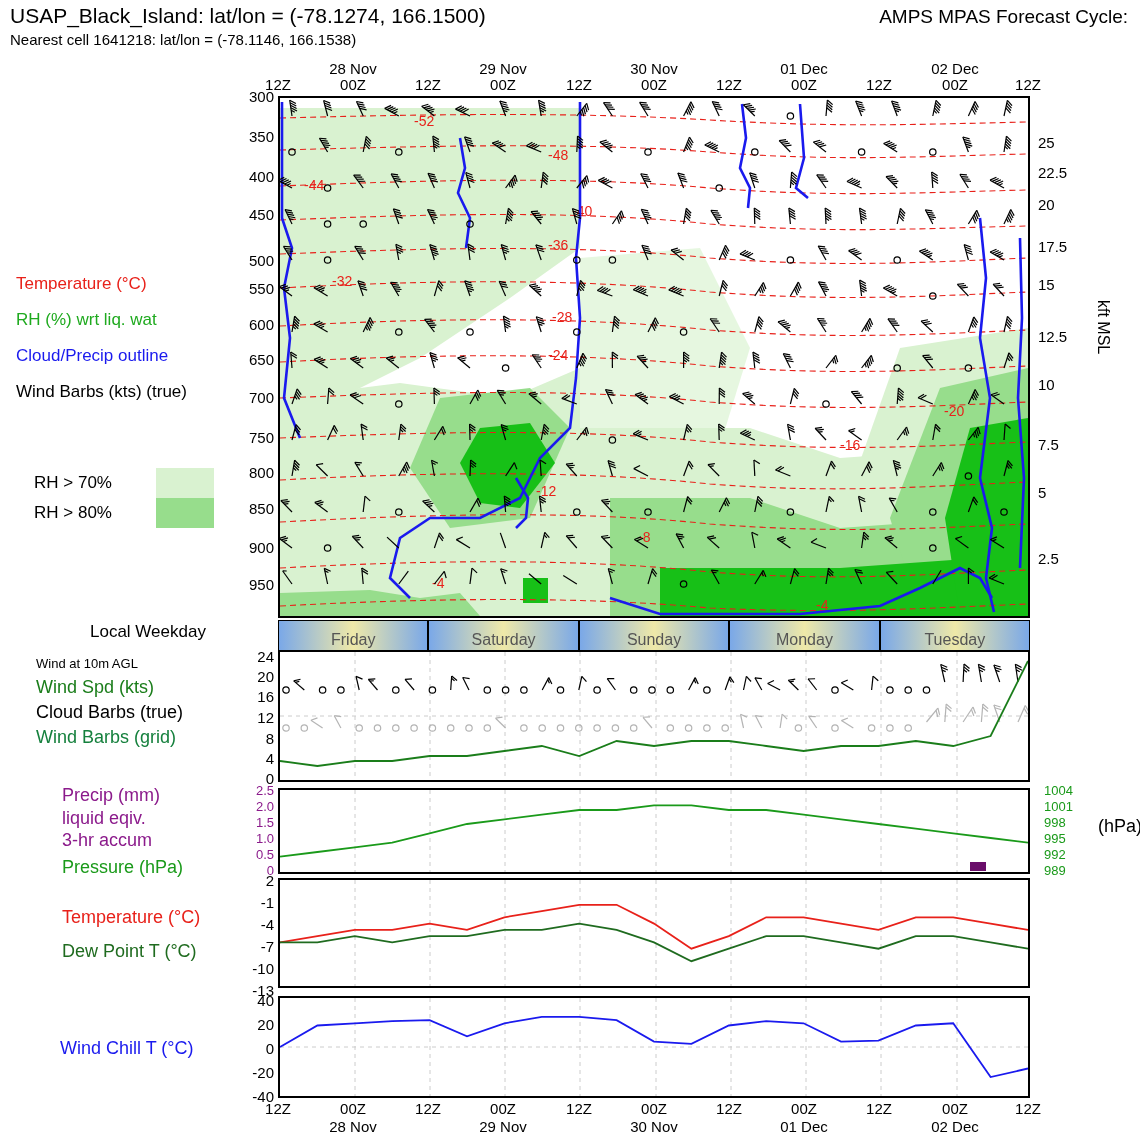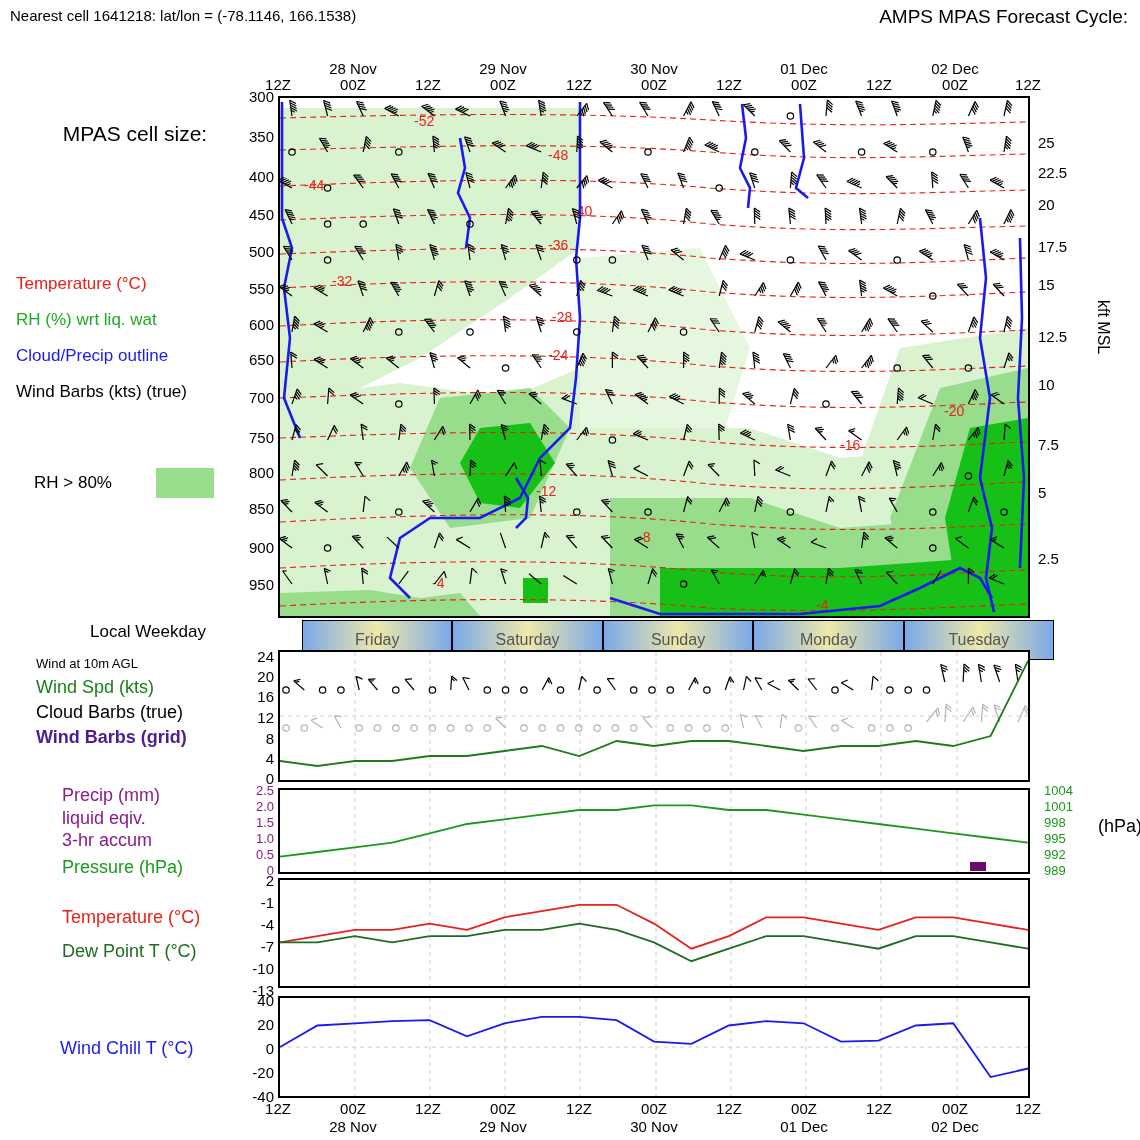--- a/index.html
+++ b/index.html
@@ -30,32 +30,32 @@
   #p1{left:278px;top:96px;width:752px;height:522px;border:2px solid #000;box-sizing:border-box;background:#fff;overflow:hidden;}
   #p1-ytop{left:232px;top:88px;width:42px;}
   .ylab{position:absolute;right:0;font-size:15px;text-align:right;transform:translateY(-50%);}
   .ylabR{position:absolute;left:0;font-size:15px;transform:translateY(-50%);}
   #kftmsl{left:1094px;top:300px;font-size:16px;writing-mode:vertical-rl;}
   .ttick{position:absolute;font-size:15px;transform:translateX(-50%);}
   #p1-top-ticks{left:278px;top:76px;width:752px;height:18px;}
   #p1-top-dates{left:278px;top:60px;width:752px;height:18px;}
 
   
-  #wkbar{left:278px;top:620px;width:752px;height:40px;border:1px solid #000;box-sizing:border-box;display:flex;margin-left:24px;}
+  #wkbar{left:278px;top:620px;width:752px;height:40px;border:1px solid #000;box-sizing:border-box;display:flex;}
   #wkbar .seg{flex:1;position:relative;display:flex;align-items:center;justify-content:center;font-size:16px;color:#555;border-right:2px solid #000;}
   #wkbar .seg:last-child{border-right:none;}
   #lwk{left:90px;top:622px;font-size:17px;}
 
   
   #p2{left:278px;top:650px;width:752px;height:132px;border:2px solid #000;box-sizing:border-box;background:#fff;}
   #p2lab{left:36px;top:656px;}
   #p2lab .t0{font-size:13px;color:#000;}
   #p2lab .t1{font-size:18px;color:#1a7d1a;margin-top:6px;}
   #p2lab .t2{font-size:18px;color:#000;margin-top:4px;}
-  #p2lab .t3{font-size:18px;color:#4c1d95;margin-top:4px;font-weight:bold;}
+  #p2lab .t3{font-size:18px;color:#15803d;margin-top:4px;}
   #p2y{left:236px;top:650px;width:38px;height:132px;text-decoration:underline;}
 
   
   #p3{left:278px;top:788px;width:752px;height:86px;border:2px solid #000;box-sizing:border-box;background:#fff;}
   #p3lab{left:62px;top:784px;font-size:18px;line-height:1.25;color:#8b1a8b;}
   #p3lab .g{color:#1a9a1a;margin-top:4px;}
   #p3y{left:230px;top:784px;width:44px;height:92px;}
   .pv{position:absolute;right:0;font-size:13px;color:#8b1a8b;transform:translateY(-50%);}
   #p3yR{left:1024px;top:784px;width:60px;height:92px;margin-left:20px;}
   .pvr{position:absolute;left:0;font-size:13px;color:#1a9a1a;transform:translateY(-50%);}
@@ -74,36 +74,40 @@
   
   #btick{left:278px;top:1100px;width:752px;height:16px;}
   #bdate{left:278px;top:1118px;width:752px;height:16px;}
 
   svg{display:block;}
 </style>
 </head>
 <body>
 
 <div class="abs" id="hdr-left">
+  <div class="nowrap">USAP_Black_Island: lat/lon = (-78.1274, 166.1500)</div>
   <div class="sub nowrap">Nearest cell 1641218: lat/lon = (-78.1146, 166.1538)</div>
 </div>
 <div class="abs" id="hdr-right">
   <div>AMPS MPAS Forecast Cycle:</div>
 </div>
 
 <div class="abs" id="cellsize">
-  <div>MPAS cell size:</div>
 </div>
 
 <div class="abs legtxt" id="leg-temp">Temperature (°C)</div>
 <div class="abs legtxt" id="leg-rh">RH (%) wrt liq. wat</div>
 <div class="abs legtxt" id="leg-cld">Cloud/Precip outline</div>
 <div class="abs legtxt" id="leg-barb">Wind Barbs (kts) (true)</div>
 
 <div class="abs" id="rhleg">
+  <div class="row">
+    <div class="lab">RH &gt; 70%</div>
+    <div class="sw" style="background:#d9f2d0"></div>
+  </div>
   <div class="row">
     <div class="lab">RH &gt; 80%</div>
     <div class="sw" style="background:#97dd8c"></div>
   </div>
 </div>
 
 <div class="abs" id="p1-top-dates">
   <div class="ttick" style="left:75px">28 Nov</div>
   <div class="ttick" style="left:225px">29 Nov</div>
   <div class="ttick" style="left:376px">30 Nov</div>
@@ -122,21 +126,21 @@
   <div class="ttick" style="left:601px">12Z</div>
   <div class="ttick" style="left:677px">00Z</div>
   <div class="ttick" style="left:750px">12Z</div>
 </div>
 
 <div class="abs" id="p1-ytop" style="height:522px">
   <div class="ylab" style="top:8px">300</div>
   <div class="ylab" style="top:48px">350</div>
   <div class="ylab" style="top:88px">400</div>
   <div class="ylab" style="top:126px">450</div>
-  <div class="ylab" style="top:163px">500</div>
+  <div class="ylab" style="top:172px">500</div>
   <div class="ylab" style="top:200px">550</div>
   <div class="ylab" style="top:236px">600</div>
   <div class="ylab" style="top:271px">650</div>
   <div class="ylab" style="top:309px">700</div>
   <div class="ylab" style="top:349px">750</div>
   <div class="ylab" style="top:384px">800</div>
   <div class="ylab" style="top:420px">850</div>
   <div class="ylab" style="top:459px">900</div>
   <div class="ylab" style="top:496px">950</div>
 </div>

